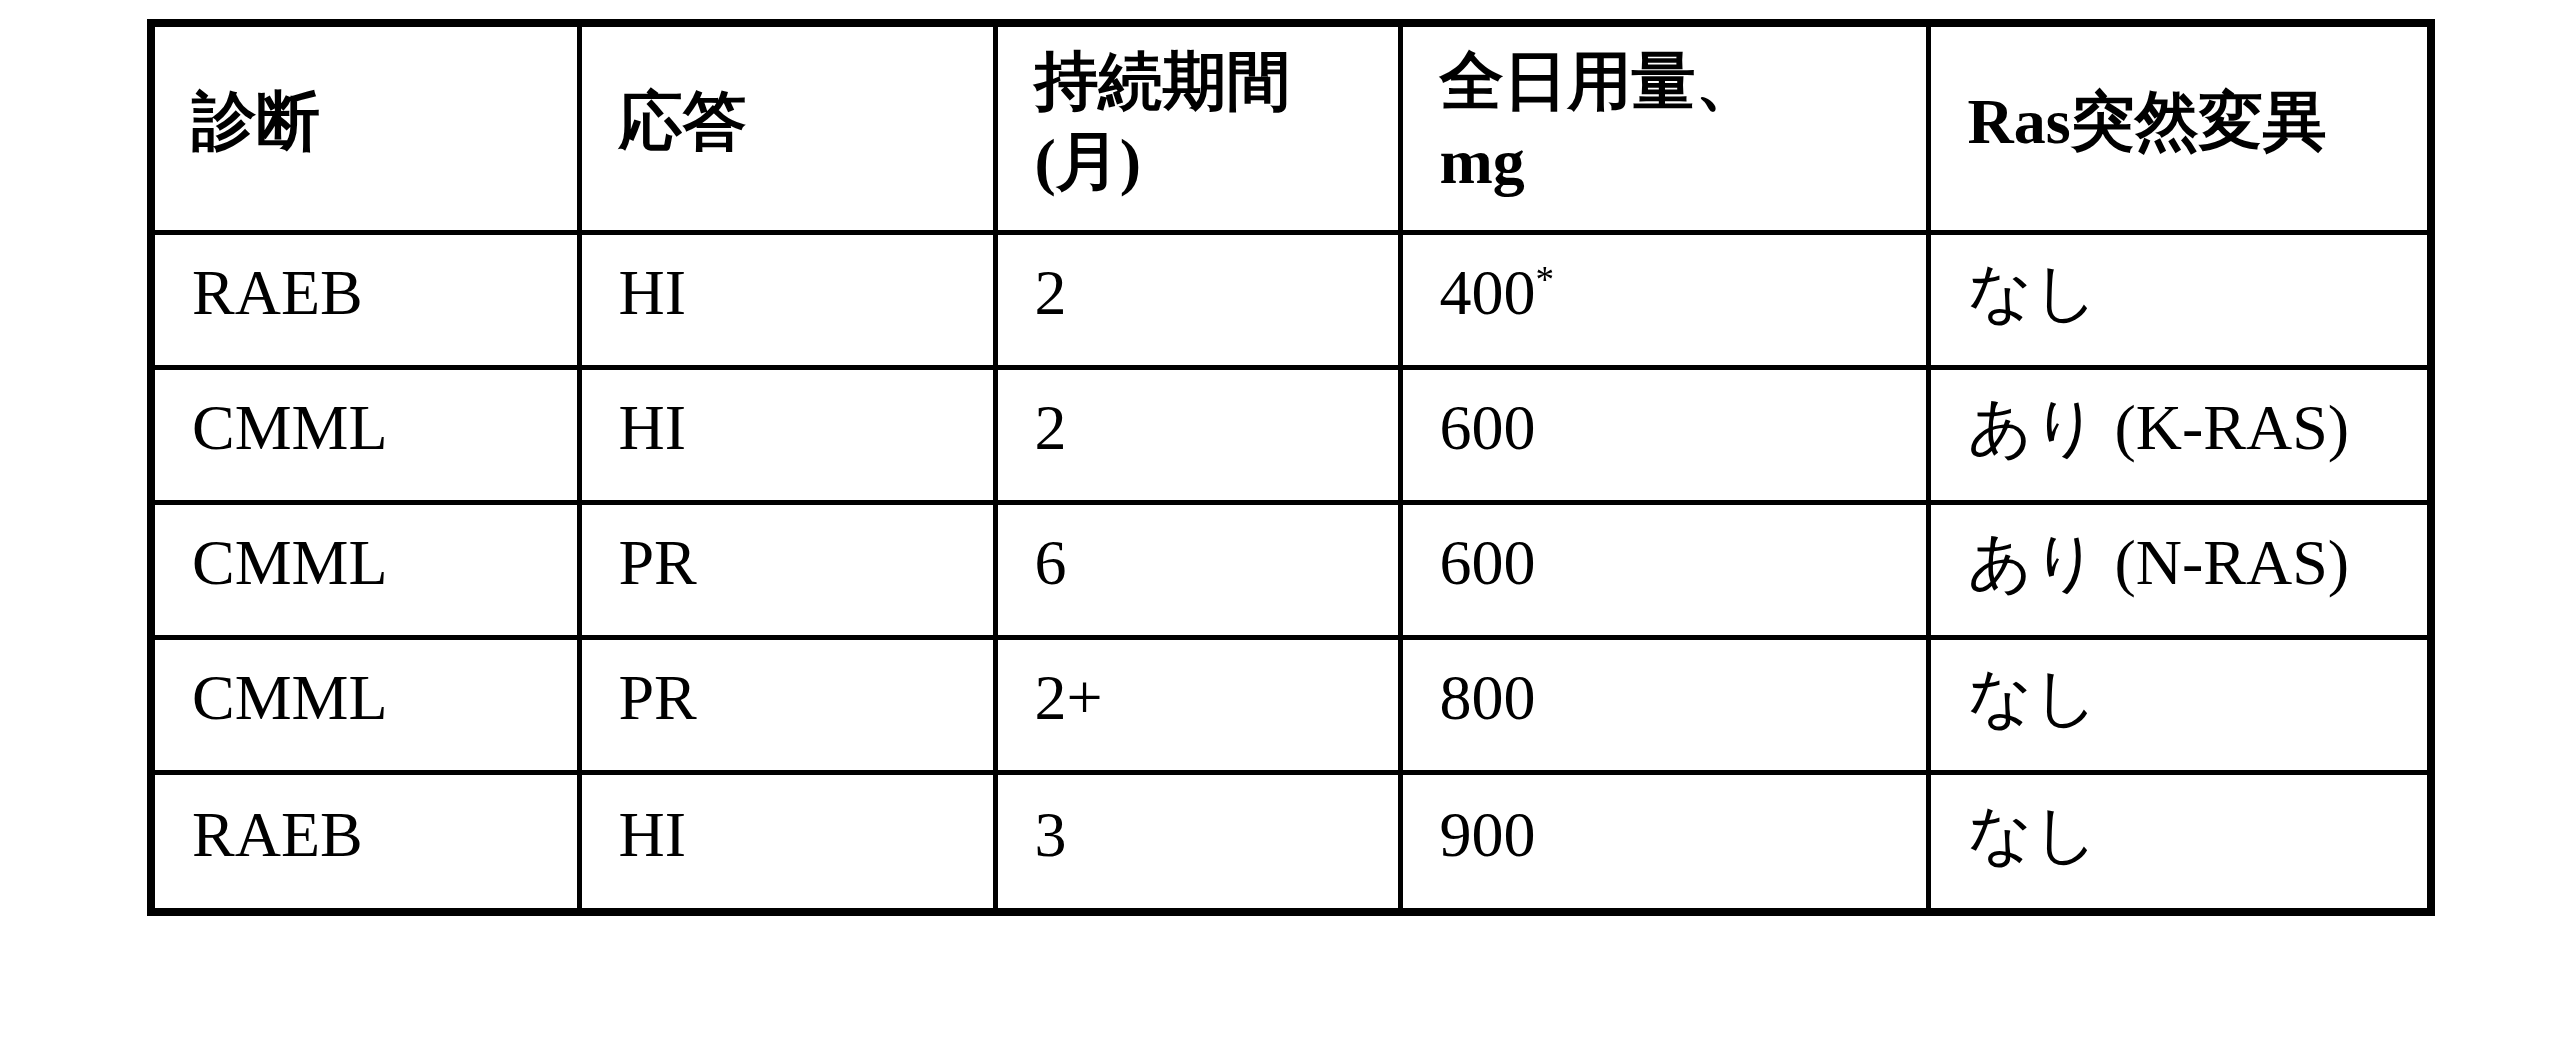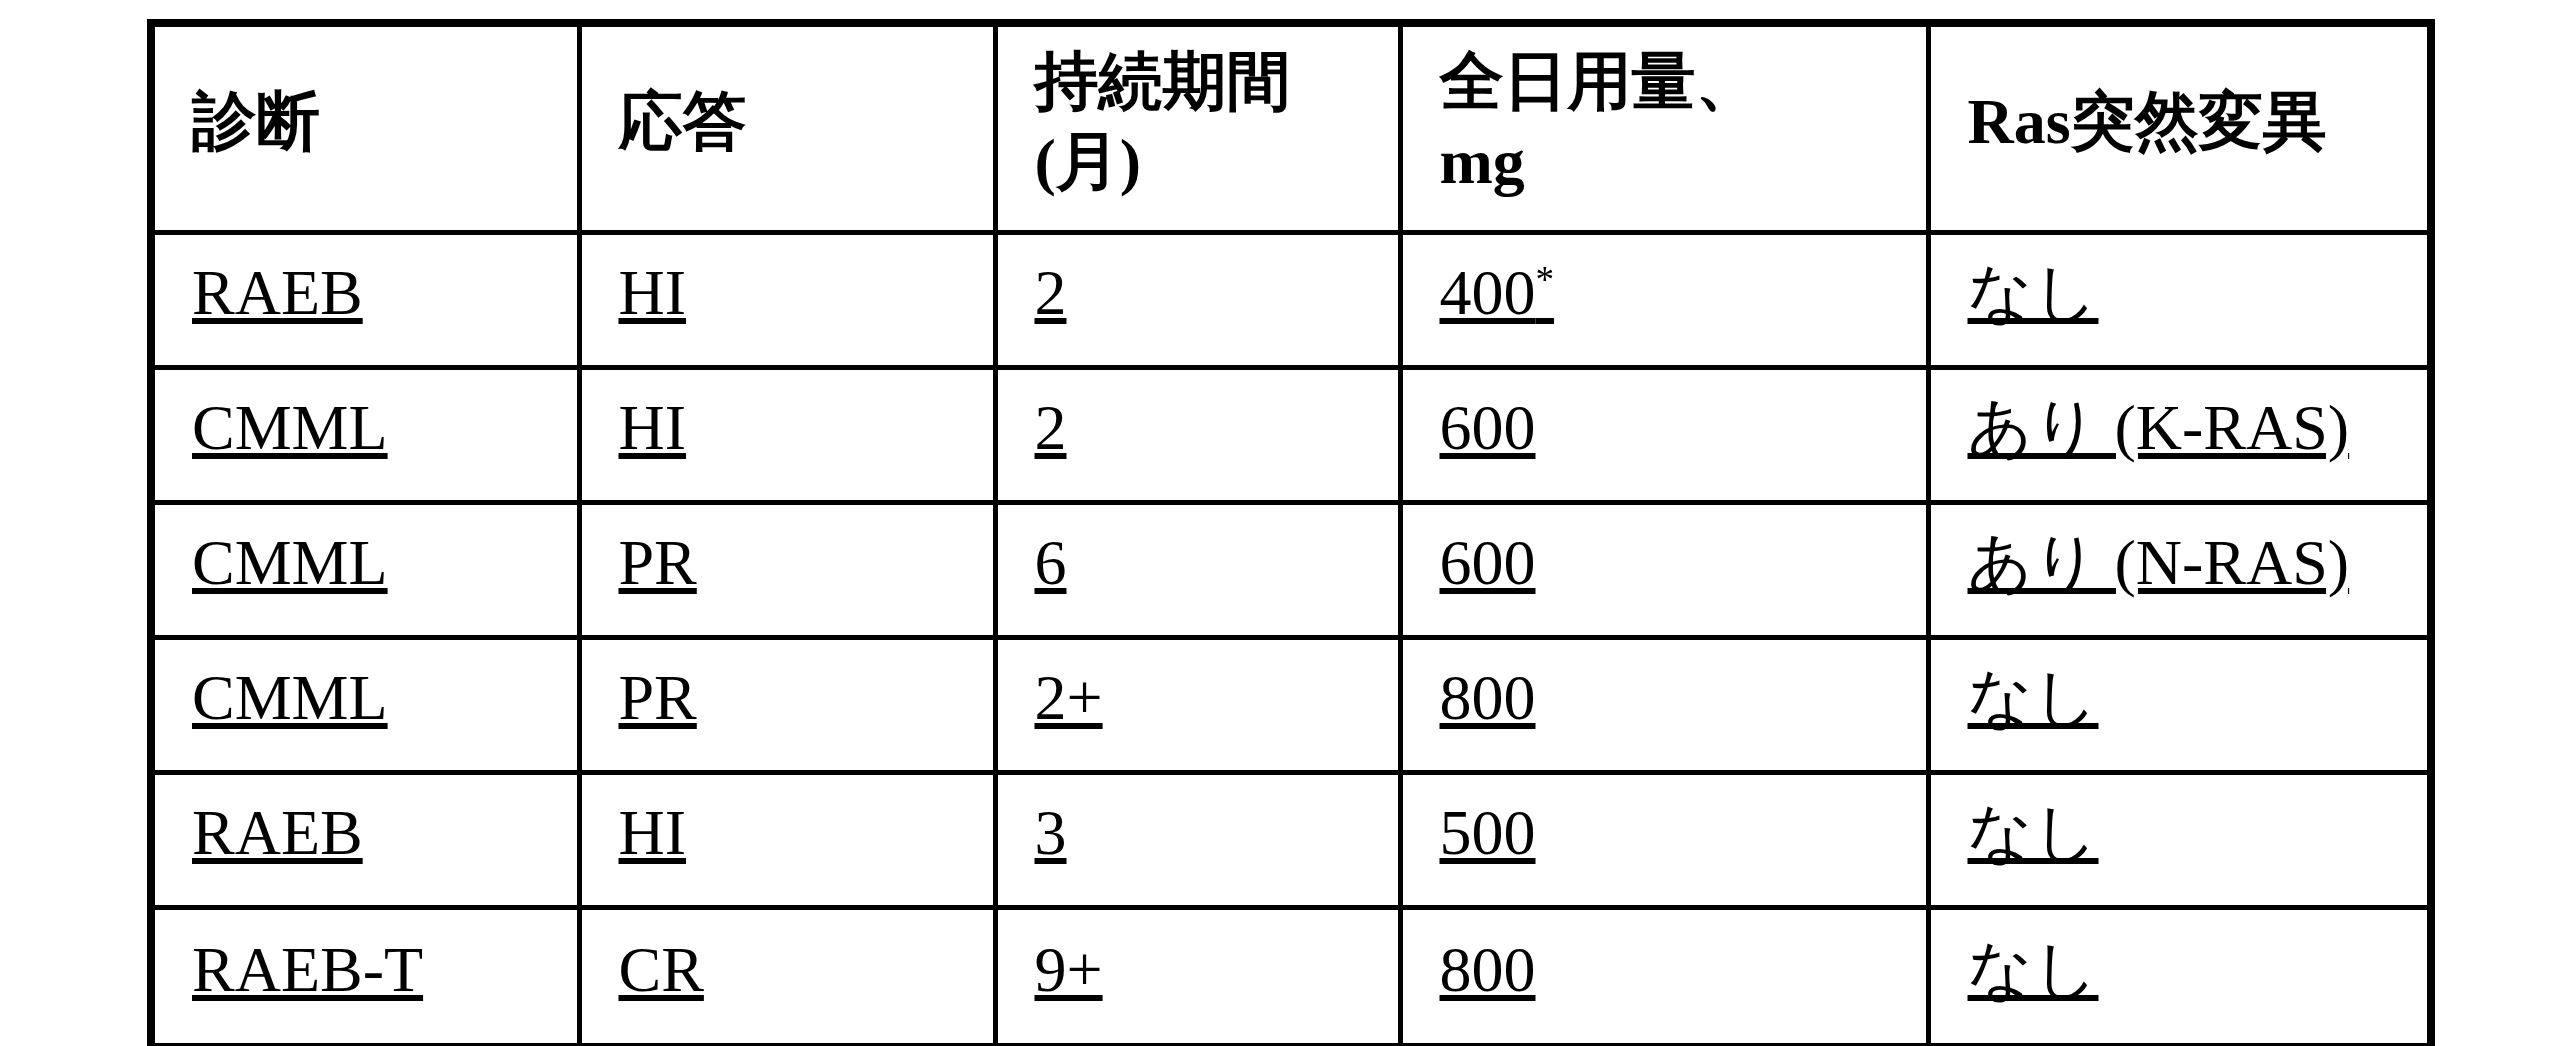--- a/index.html
+++ b/index.html
@@ -33,21 +33,20 @@
     padding: 0 9.6px 13.5px 37px;
     font-size: 64px;
     line-height: 1.25;
     overflow: hidden;
   }
   table.doc-table thead tr {
     height: 209px;
   }
   table.doc-table tbody tr {
     height: 135px;
-    text-decoration: underline;
   }
   table.doc-table tbody tr:last-child {
     height: 140px;
   }
   table.doc-table th {
     font-weight: bold;
     white-space: pre-line;
   }
   td sup {
     font-size: 0.58em;
@@ -103,25 +102,18 @@
       <td>CMML</td>
       <td>PR</td>
       <td>2+</td>
       <td><span>800</span><sup></sup></td>
       <td>なし</td>
     </tr>
     <tr>
       <td>RAEB</td>
       <td>HI</td>
       <td>3</td>
-      <td><span>500</span><sup></sup></td>
-      <td>なし</td>
-    </tr>
-    <tr>
-      <td>RAEB-T</td>
-      <td>CR</td>
-      <td>9+</td>
-      <td><span>800</span><sup></sup></td>
+      <td><span>900</span><sup></sup></td>
       <td>なし</td>
     </tr>
   </tbody>
 </table>
 
 
 </body></html>

